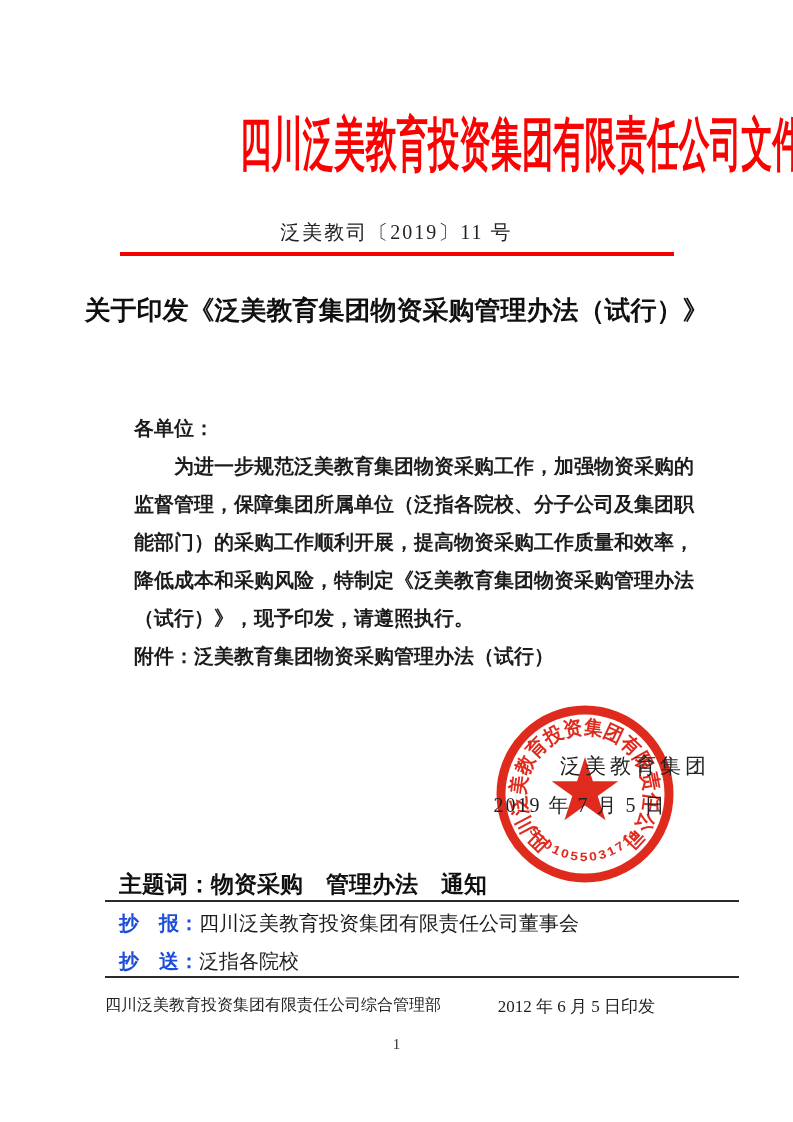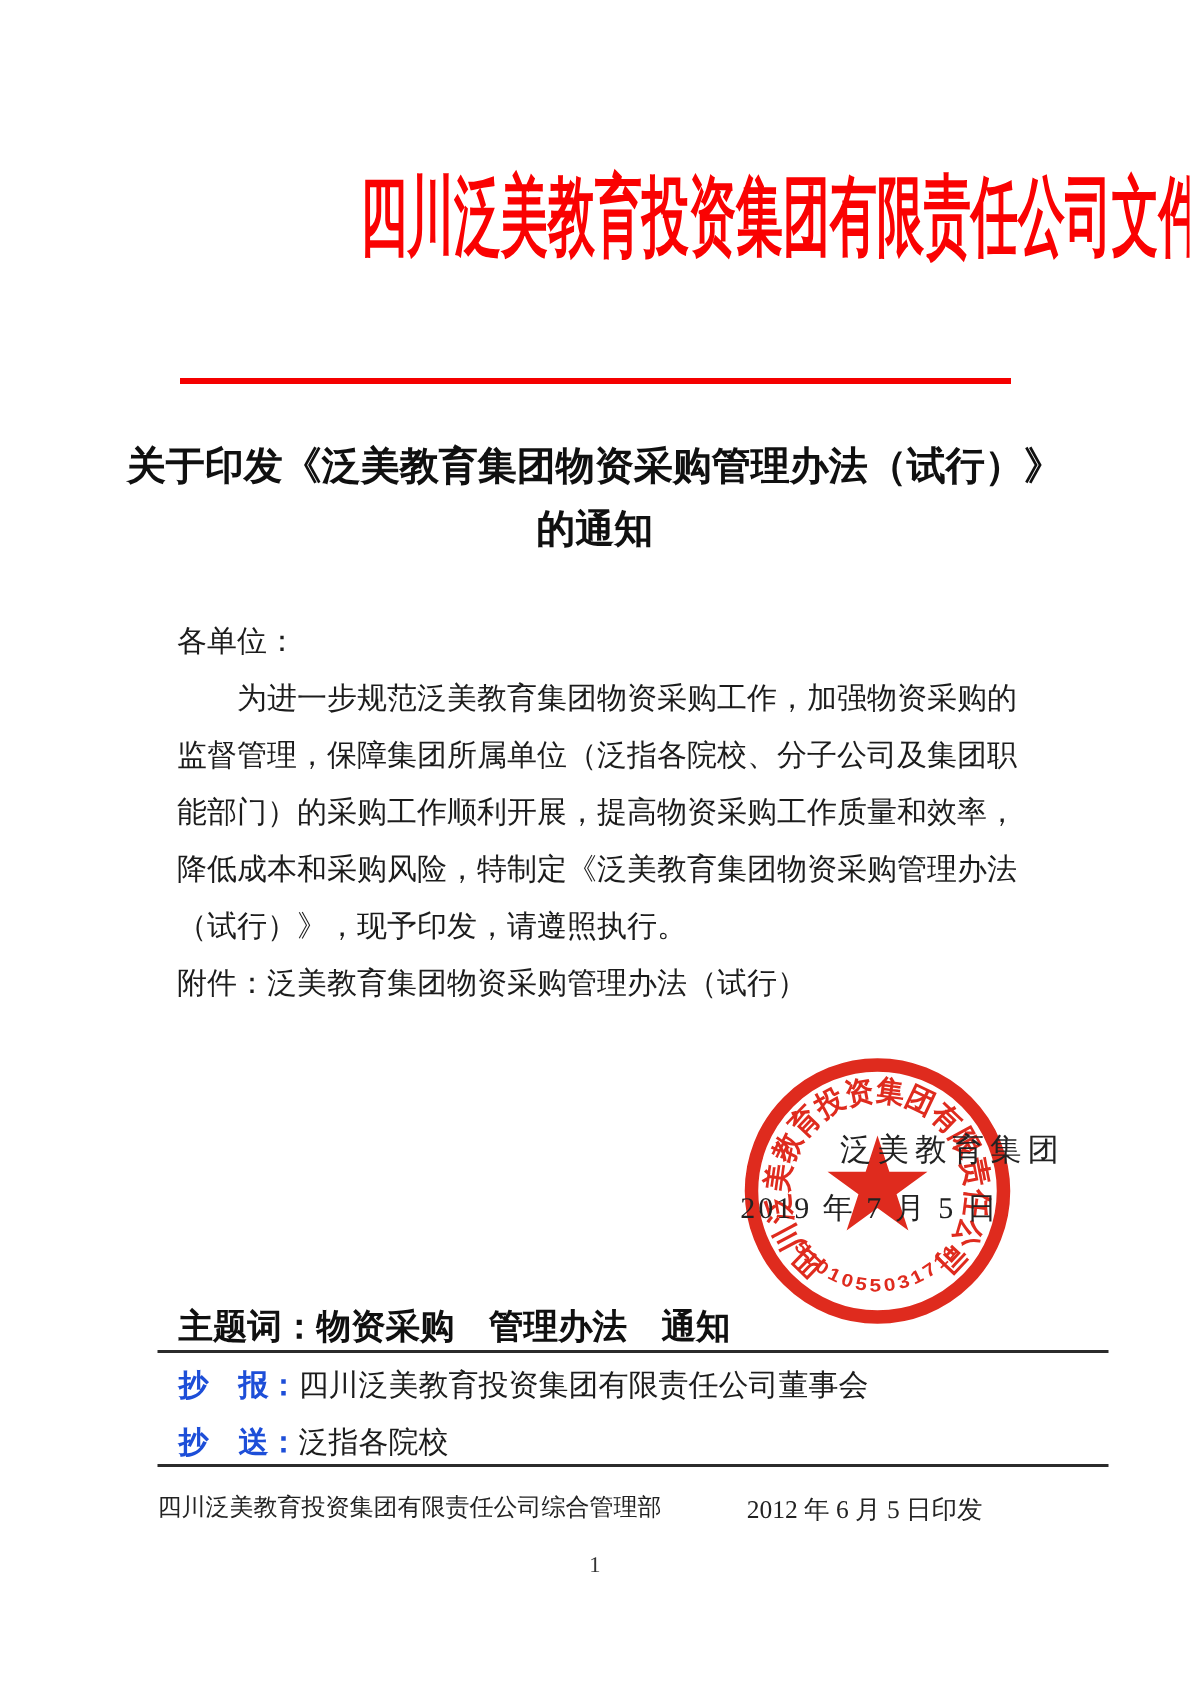--- a/index.html
+++ b/index.html
@@ -18,22 +18,22 @@
     position:absolute; top:219px; left:0; width:793px; text-align:center;
     font-size:20px; letter-spacing:2px; color:#222;
   }
   .red-line { position:absolute; top:252px; left:120px; width:554px; height:4px; background:#f50000; }
   .doc-title {
     position:absolute; top:289px; left:60px; width:673px; text-align:center;
     font-family:"Liberation Sans","DejaVu Sans",sans-serif; font-weight:bold;
     font-size:26px; line-height:42px; color:#101010;
   }
   .body-block {
-    position:absolute; top:409px; left:118px; width:560px;
-    font-size:20px; line-height:38px; color:#1c1c1c;
+    position:absolute; top:409px; left:134px; width:560px;
+    font-size:20px; line-height:38px; color:#1c1c1c;font-weight:bold;
   }
   .para { text-indent:2em; text-align:justify; margin:0; }
   .salutation, .attachment { margin:0; }
 
   .seal-svg { position:absolute; left:494px; top:703px; width:182px; height:182px; z-index:1; }
   .sign-name {
     position:absolute; top:752px; left:450px; width:260px; text-align:right;
     font-size:21px; letter-spacing:4px; color:#222; z-index:2;
   }
   .sign-date {
@@ -59,26 +59,26 @@
 </style>
 </head>
 <body>
 
 <div class="page">
 
   <div class="red-header">
     <span class="red-header-inner">四川泛美教育投资集团有限责任公司文件</span>
   </div>
 
+  <div class="doc-number">泛美教司〔2019〕11 号</div>
 
   <div class="red-line"></div>
 
   <div class="doc-title">
     <div>关于印发《泛美教育集团物资采购管理办法（试行）》</div>
-    <div>的通知</div>
   </div>
 
   <div class="body-block">
     <p class="salutation">各单位：</p>
     <p class="para">为进一步规范泛美教育集团物资采购工作，加强物资采购的监督管理，保障集团所属单位（泛指各院校、分子公司及集团职能部门）的采购工作顺利开展，提高物资采购工作质量和效率，降低成本和采购风险，特制定《泛美教育集团物资采购管理办法（试行）》，现予印发，请遵照执行。</p>
     <p class="attachment">附件：泛美教育集团物资采购管理办法（试行）</p>
   </div>
 
   <svg class="seal-svg" viewBox="0 0 182 182">
     <circle cx="91" cy="91" r="84" fill="none" stroke="#df2b1e" stroke-width="9"></circle>

